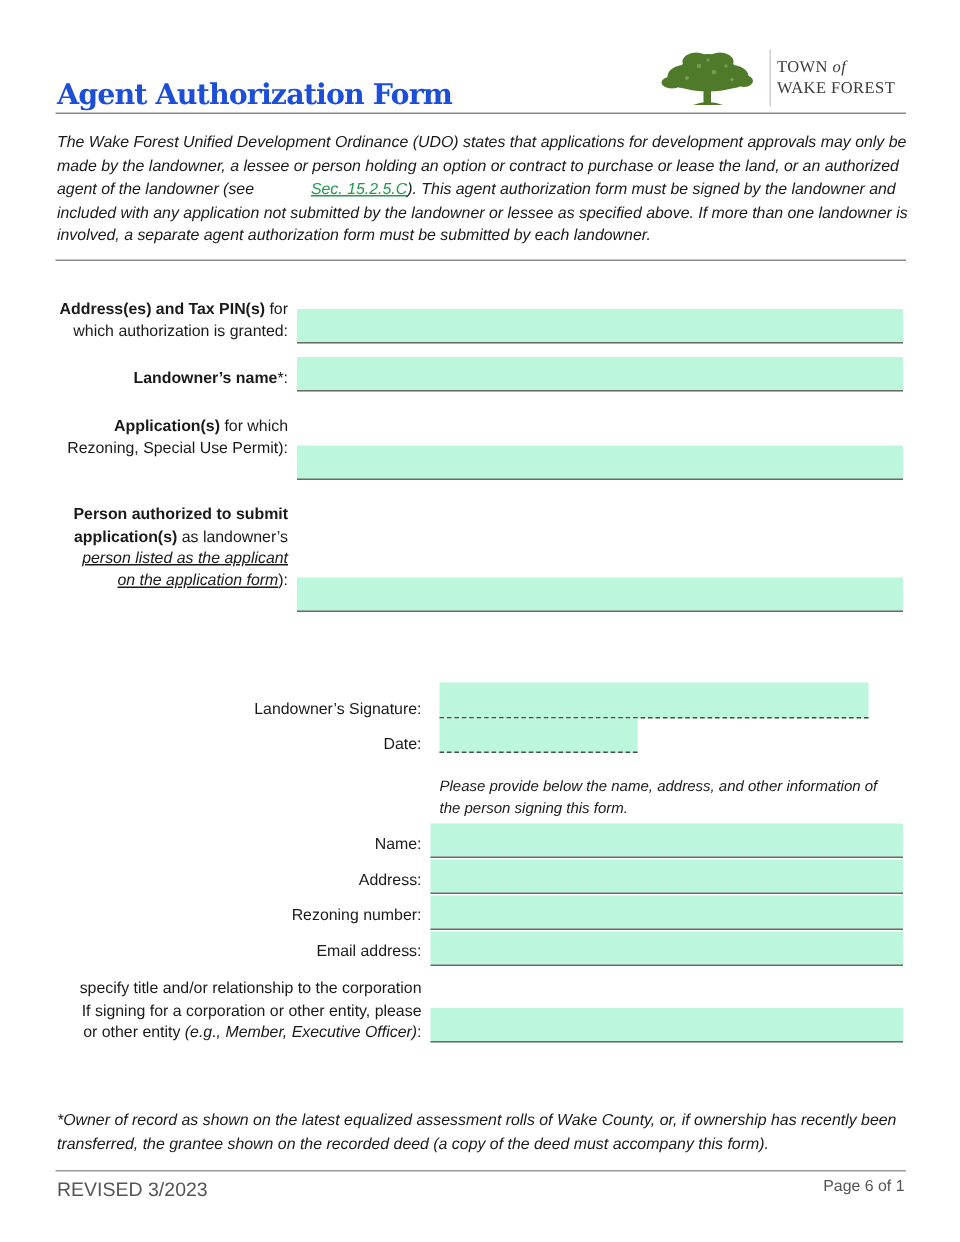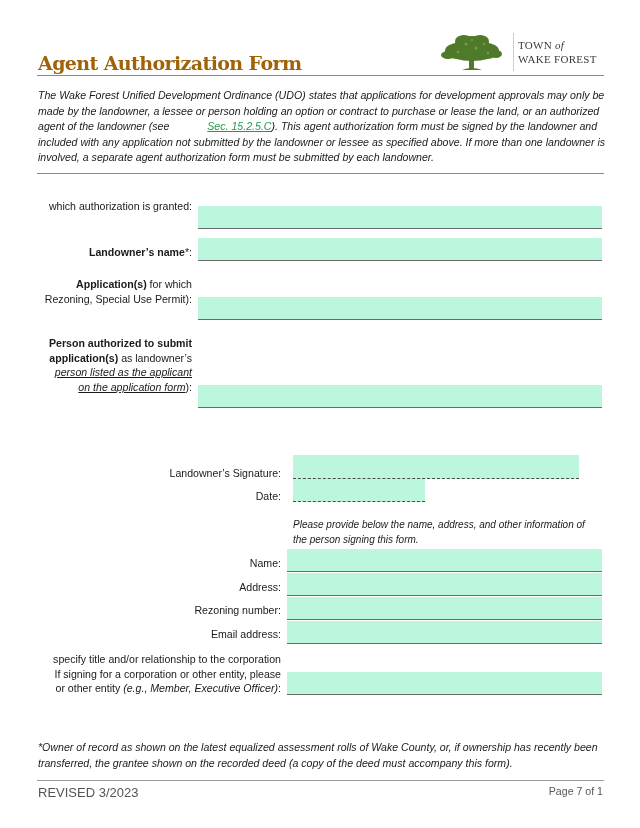--- a/index.html
+++ b/index.html
@@ -2,21 +2,21 @@
 <html><head>
 <meta charset="utf-8">
 <style>
   * { box-sizing: border-box; margin: 0; padding: 0; }
   html, body { width: 640px; height: 828px; background: #ffffff; overflow: hidden; }
   body { position: relative; font-family: "Liberation Sans", "DejaVu Sans", sans-serif; color: #1a1a1a; }
 
   .abs { position: absolute; }
 
   
-  .title { left: 38px; top: 52px; font-family: "DejaVu Serif", "Liberation Serif", serif; font-weight: bold; font-size: 19px; letter-spacing: -0.6px; color: #a16207; }
+  .title { left: 38px; top: 52px; font-family: "DejaVu Serif", "Liberation Serif", serif; font-weight: bold; font-size: 19px; letter-spacing: -0.6px; color: #1d4ed8; }
   .header-rule { left: 37px; top: 75px; width: 567px; height: 1px; background: #8a8a8a; }
   .logo-tree { left: 440px; top: 32px; width: 64px; height: 40px; }
   .logo-divider { left: 513px; top: 33px; width: 1px; height: 38px; background: #cfcfcf; }
   .logo-text { left: 518px; top: 38px; font-family: "Liberation Serif", "DejaVu Serif", serif; font-size: 11px; line-height: 14px; color: #3a3a3a; letter-spacing: 0.3px; }
   .logo-text .of { font-style: italic; }
 
   
   .intro { left: 38px; top: 88px; width: 568px; font-size: 10.6px; line-height: 15.6px; font-style: italic; color: #1a1a1a; }
   .intro a { color: #1f9a4a; text-decoration: underline; margin-left: 35px; }
   .intro-rule { left: 37px; top: 173px; width: 567px; height: 1px; background: #8a8a8a; }
@@ -69,20 +69,21 @@
 <div class="abs logo-text">
   <div><span>TOWN</span> <span class="of">of</span></div>
   <div>WAKE FOREST</div>
 </div>
 <div class="abs header-rule"></div>
 
 <div class="abs intro"><span>The Wake Forest Unified Development Ordinance (UDO) states that applications for development approvals may only be made by the landowner, a lessee or person holding an option or contract to purchase or lease the land, or an authorized agent of the landowner (see </span><a>Sec. 15.2.5.C</a><span>). This agent authorization form must be signed by the landowner and included with any application not submitted by the landowner or lessee as specified above. If more than one landowner is involved, a separate agent authorization form must be submitted by each landowner.</span></div>
 <div class="abs intro-rule"></div>
 
 <div class="abs lbl" style="right:448px; top:199px; width:180px;">
+  <div><b>Address(es) and Tax PIN(s)</b><span> for</span></div>
   <div>which authorization is granted:</div>
 </div>
 <div class="abs field" style="left:198px; top:206px; width:404px; height:23px;">
   <input class="field-input" value="" style="">
 </div>
 
 <div class="abs lbl" style="right:448px; top:245px; width:180px;">
   <b>Landowner’s name</b><span>*:</span>
 </div>
 <div class="abs field" style="left:198px; top:238px; width:404px; height:23px;">
@@ -145,13 +146,13 @@
   <div><span>or other entity </span><i>(e.g., Member, Executive Officer)</i><span>:</span></div>
 </div>
 <div class="abs field" style="left:287px; top:672px; width:315px; height:23px;">
   <input class="field-input" value="" style="">
 </div>
 
 <div class="abs footnote">*Owner of record as shown on the latest equalized assessment rolls of Wake County, or, if ownership has recently been transferred, the grantee shown on the recorded deed (a copy of the deed must accompany this form).</div>
 
 <div class="abs footer-rule"></div>
 <div class="abs footer-left">REVISED 3/2023</div>
-<div class="abs footer-right">Page 7 of 1</div>
+<div class="abs footer-right">Page 6 of 1</div>
 
 </body></html>

